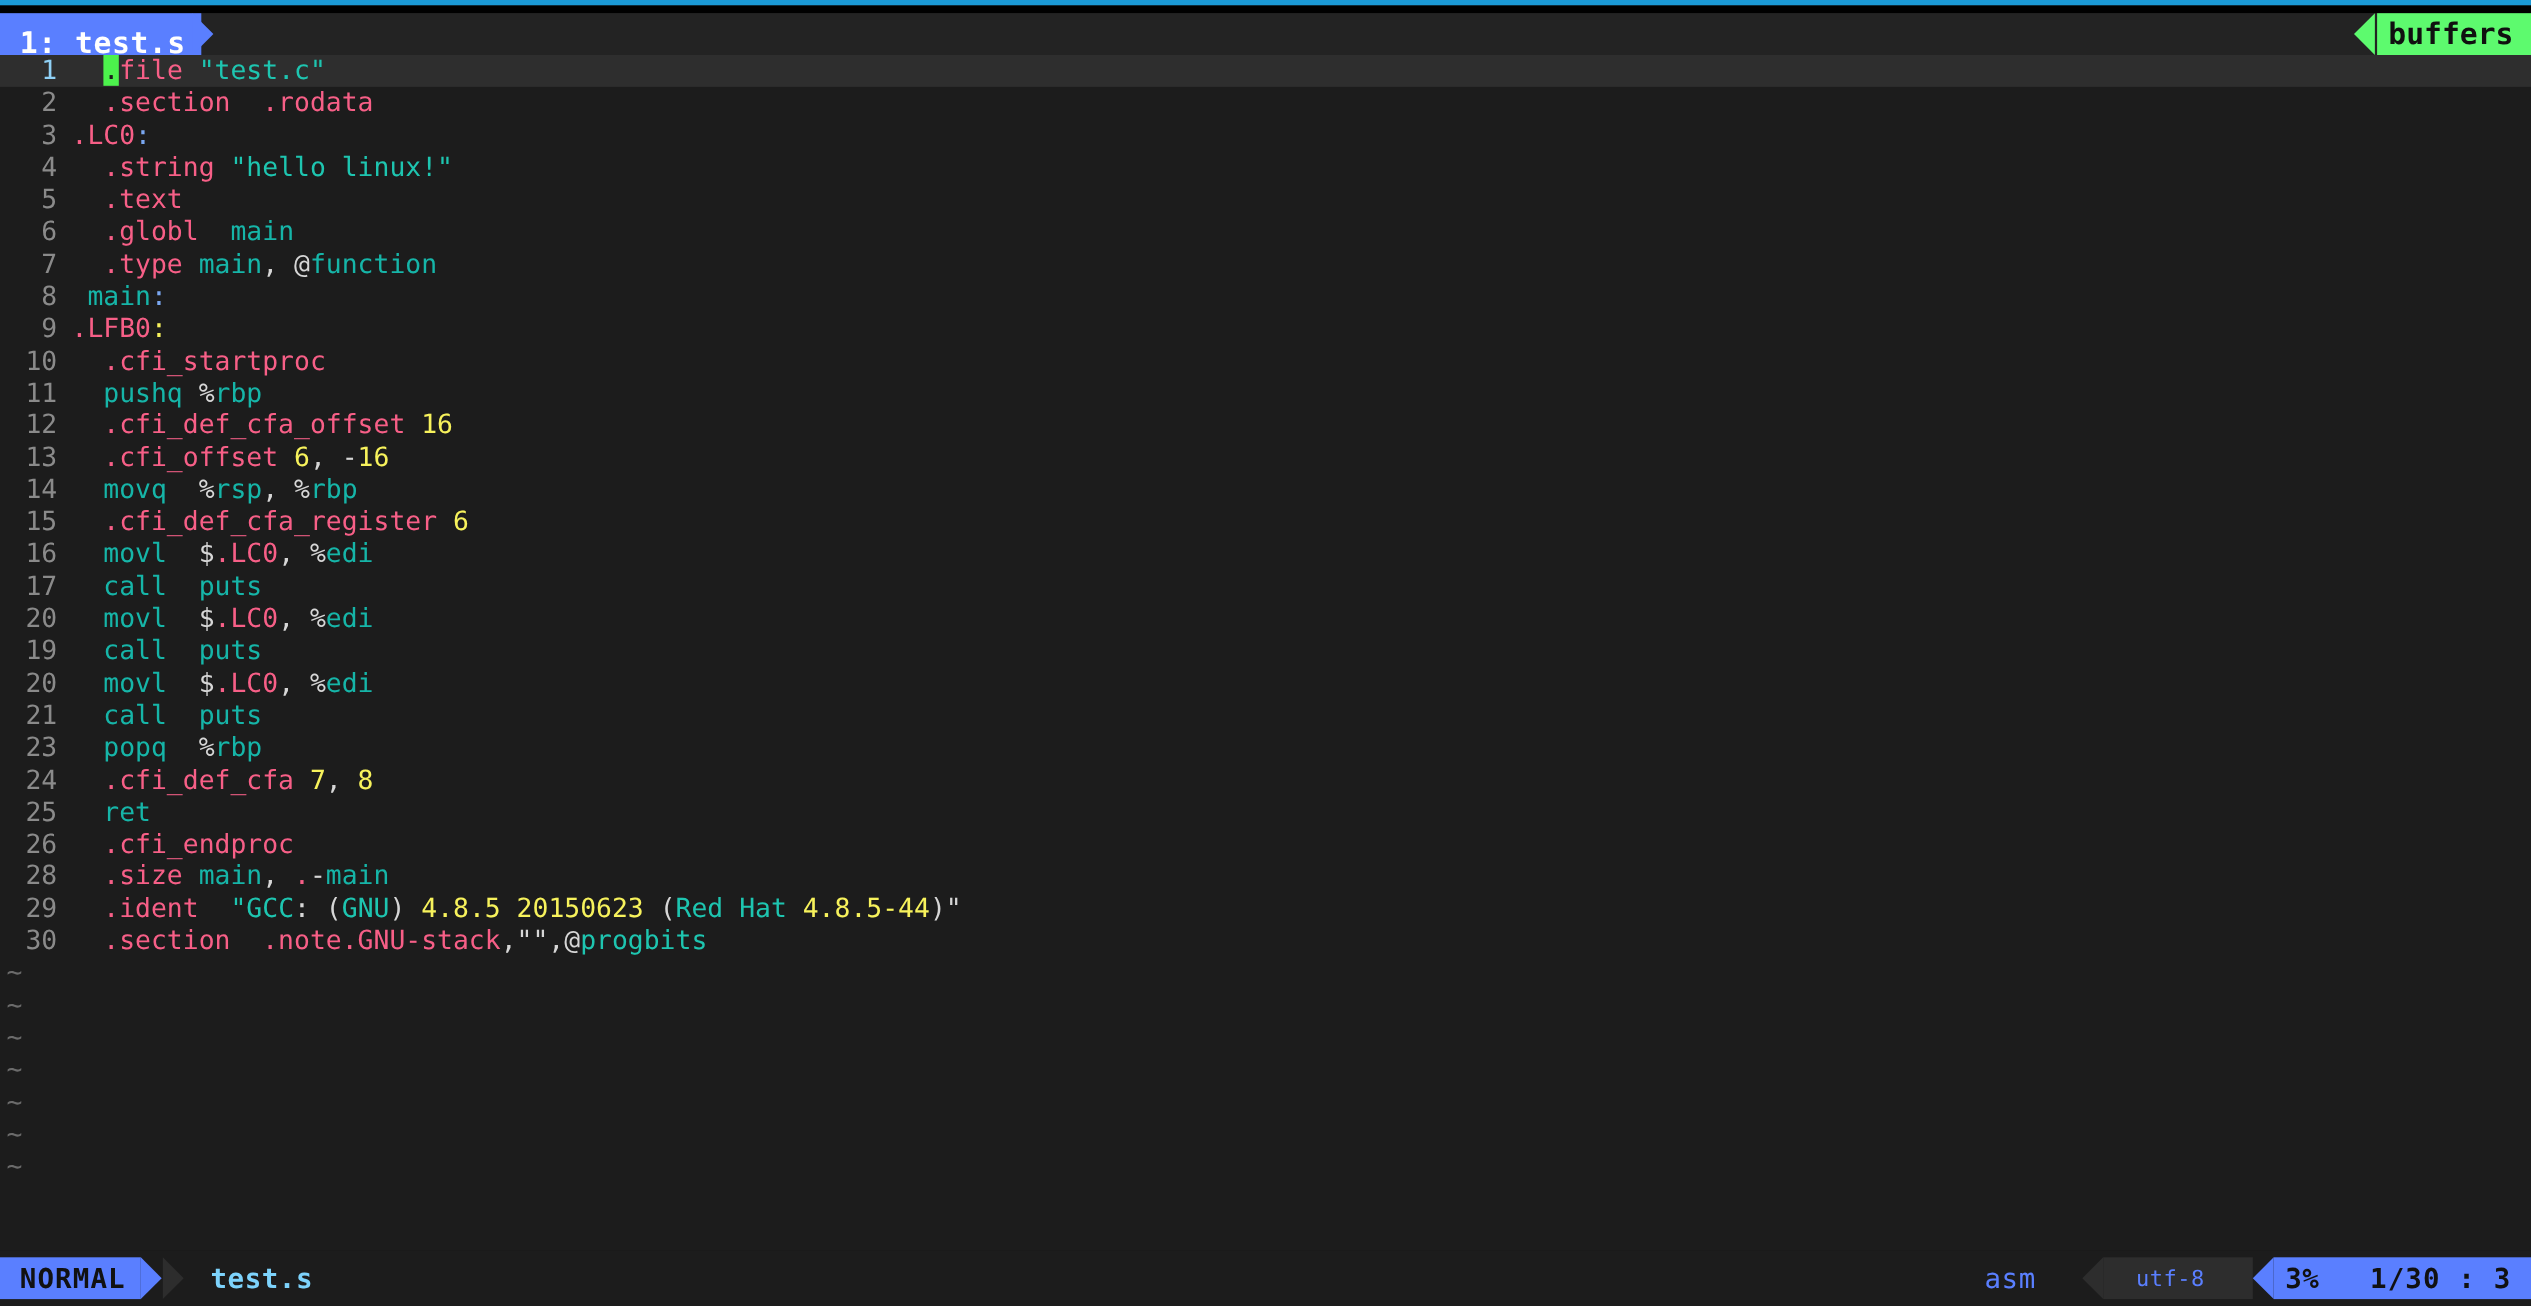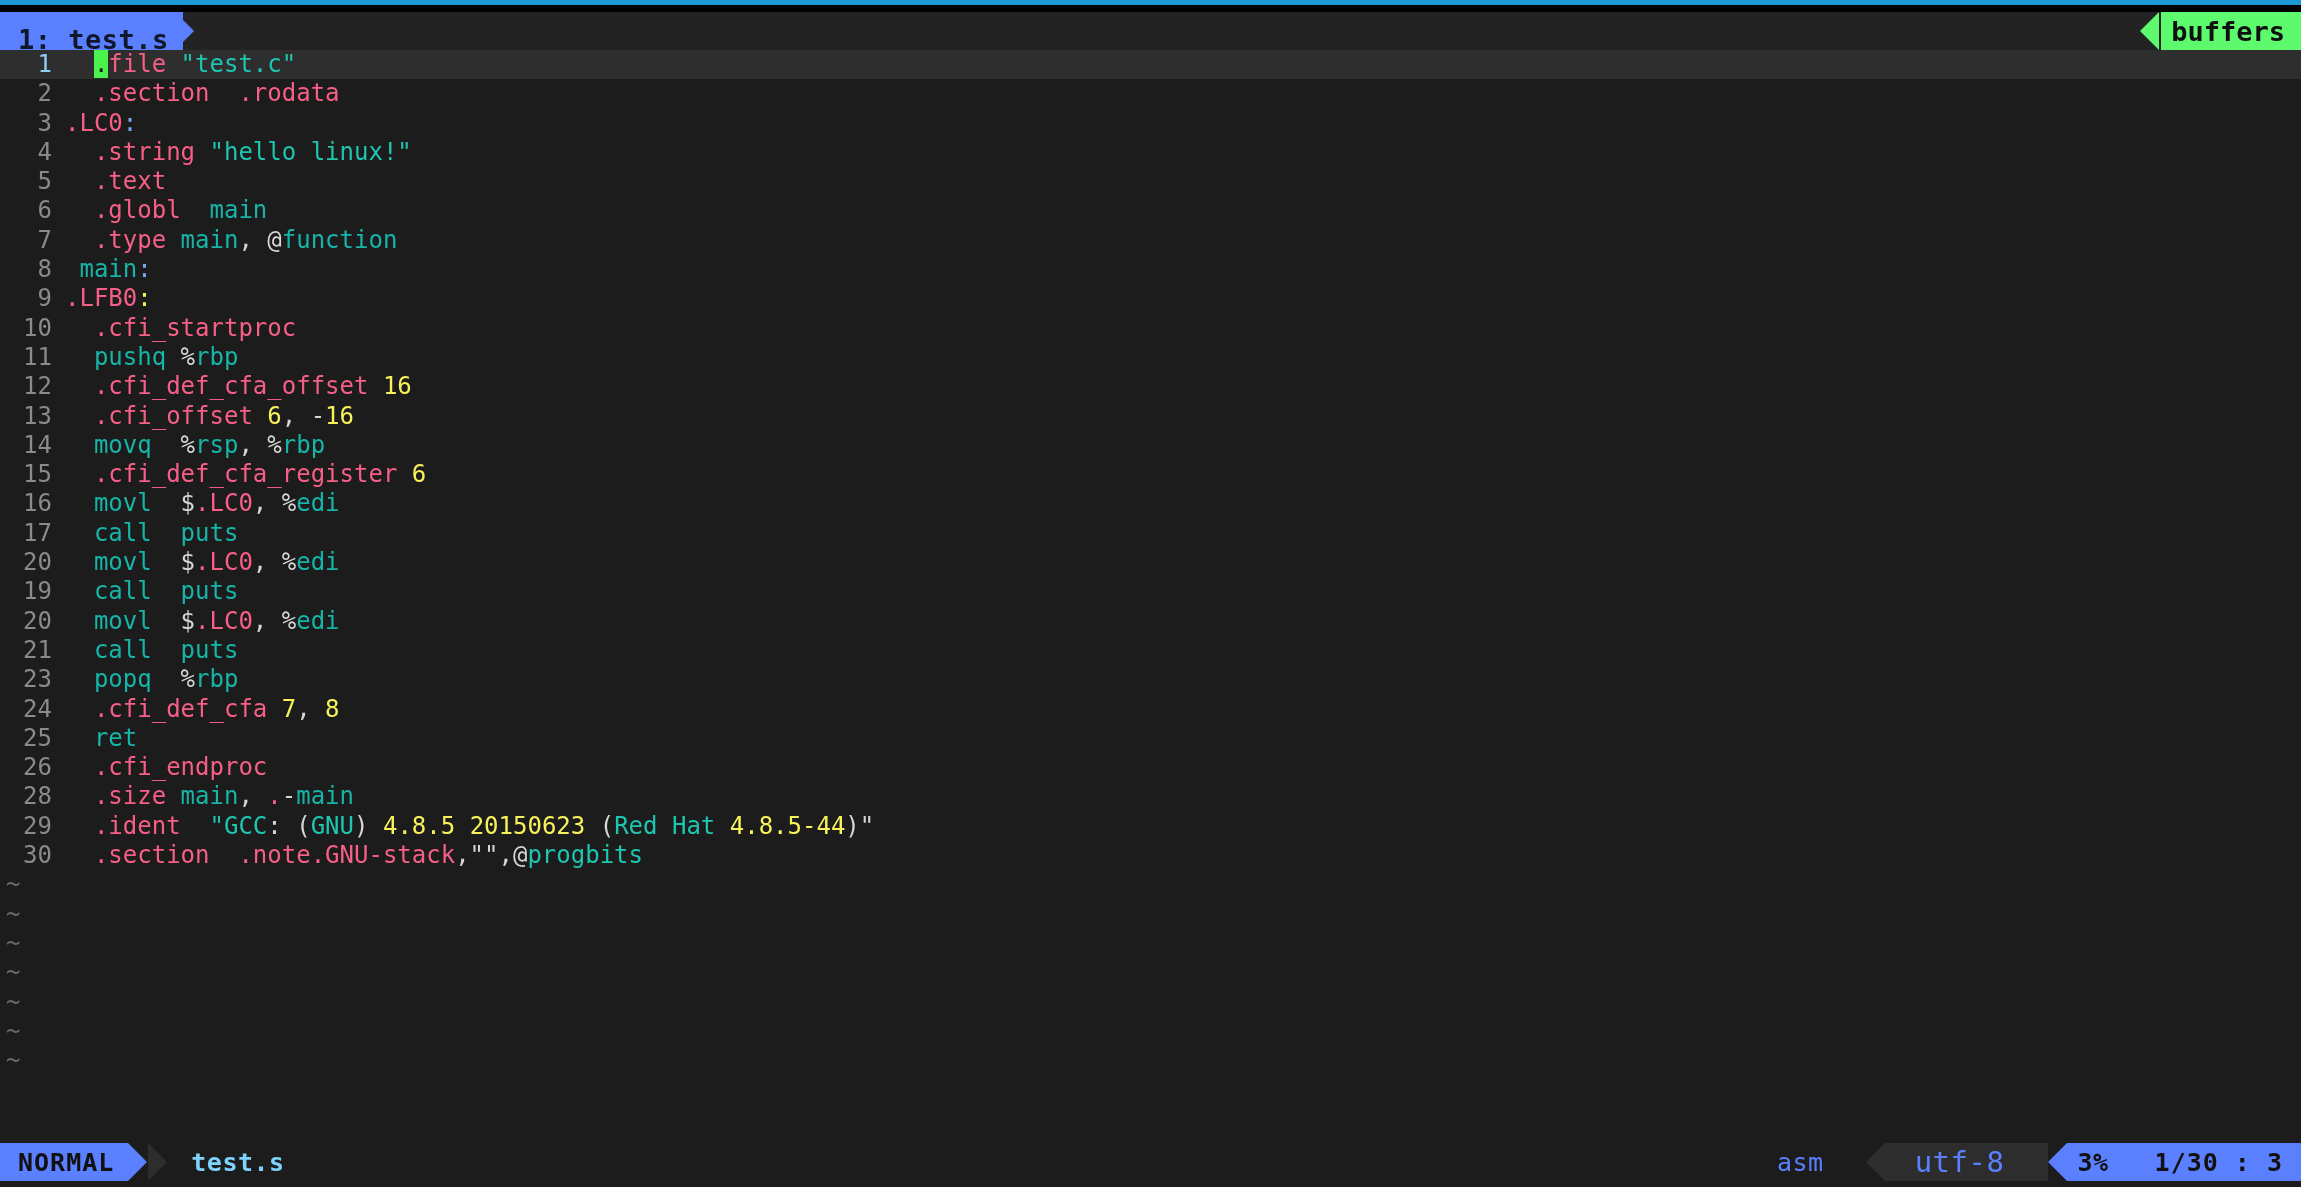--- a/index.html
+++ b/index.html
@@ -45,21 +45,21 @@
     height: 38px;
     background: #232323;
   }
   .tab {
     position: absolute;
     top: 0; left: 0;
     height: 55px;
     display: flex;
     align-items: center;
     background: #5a7fff;
-    color: #0f172a;
+    color: #ffffff;
     font-size: 27px;
     font-weight: bold;
     padding: 0 14px 0 18px;
     letter-spacing: 0.5px;
   }
   .tab-arrow {
     position: absolute;
     top: 0;
     left: 175px;
     width: 0; height: 0;
@@ -203,21 +203,21 @@
     border-top: 19px solid transparent;
     border-bottom: 19px solid transparent;
     border-right: 19px solid #2d2d2d;
   }
   .sl-enc {
     height: 38px;
     display: flex;
     align-items: center;
     background: #2d2d2d;
     color: #5a7fff;
-    font-size: 29px;
+    font-size: 20px;
     padding: 0 44px 0 30px;
     letter-spacing: 0.5px;
   }
   .sl-pos-arrow {
     width: 0; height: 0;
     border-top: 19px solid transparent;
     border-bottom: 19px solid transparent;
     border-right: 19px solid #5a7fff;
   }
   .sl-pos {

